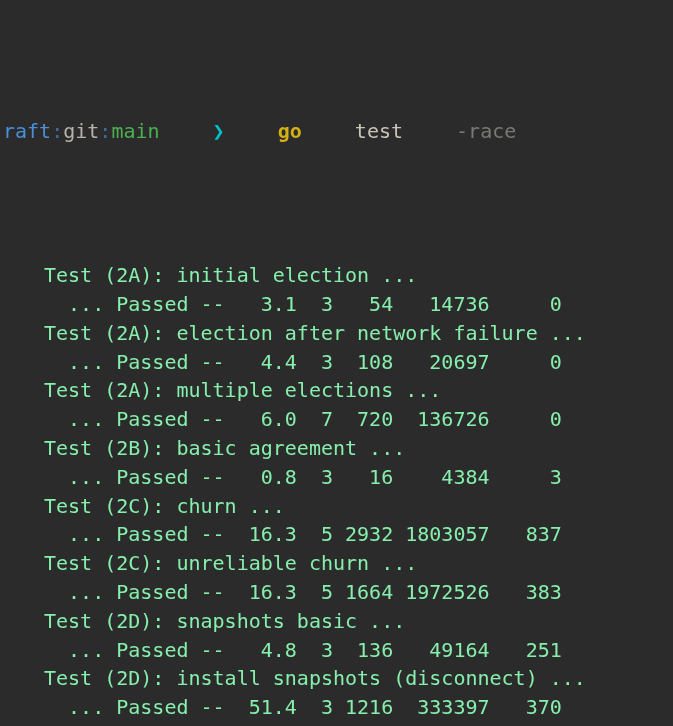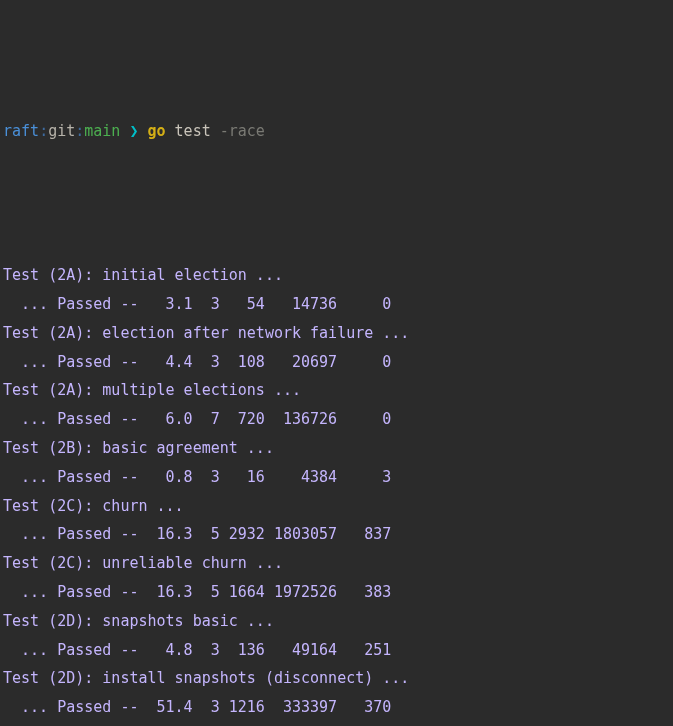--- a/index.html
+++ b/index.html
@@ -8,21 +8,21 @@
     padding: 0;
     background: #2b2b2b;
   }
   #terminal {
     width: 590px;
     height: 726px;
     background: #2b2b2b;
     overflow: hidden;
     position: relative;
     font-family: "DejaVu Sans Mono", "Liberation Mono", monospace;
-    font-size: 15px;
+    font-size: 20px;
     line-height: 28.8px;
     letter-spacing: 0px;
     -webkit-font-smoothing: antialiased;
   }
   #screen {
     padding: 2px 0 0 3px;
     white-space: pre;
     color: #d6d0c4;
   }
   .line {
@@ -34,21 +34,21 @@
   
   .c-repo   { color: #4a90d9; }
   .c-sep    { color: #3d6a9e; }
   .c-git    { color: #b7b3aa; }
   .c-branch { color: #4caf50; }
   .c-chev   { color: #00bfc9; font-weight: bold; }
   .c-cmd    { color: #d4af16; font-weight: bold; }
   .c-arg    { color: #c9c4ba; }
   .c-flag   { color: #7a7a74; }
   
-  .c-out    { color: #c4b5fd; }
+  .c-out    { color: #86efac; margin-left: 41px; }
 </style>
 </head>
 <body>
 
 <div id="terminal">
   <div id="screen">
 
     
     <div class="line"><span class="c-repo">raft</span><span class="c-sep">:</span><span class="c-git">git</span><span class="c-sep">:</span><span class="c-branch">main</span><span class="c-out"> </span><span class="c-chev">❯</span><span class="c-out"> </span><span class="c-cmd">go</span><span class="c-out"> </span><span class="c-arg">test</span><span class="c-out"> </span><span class="c-flag">-race</span></div>
 

